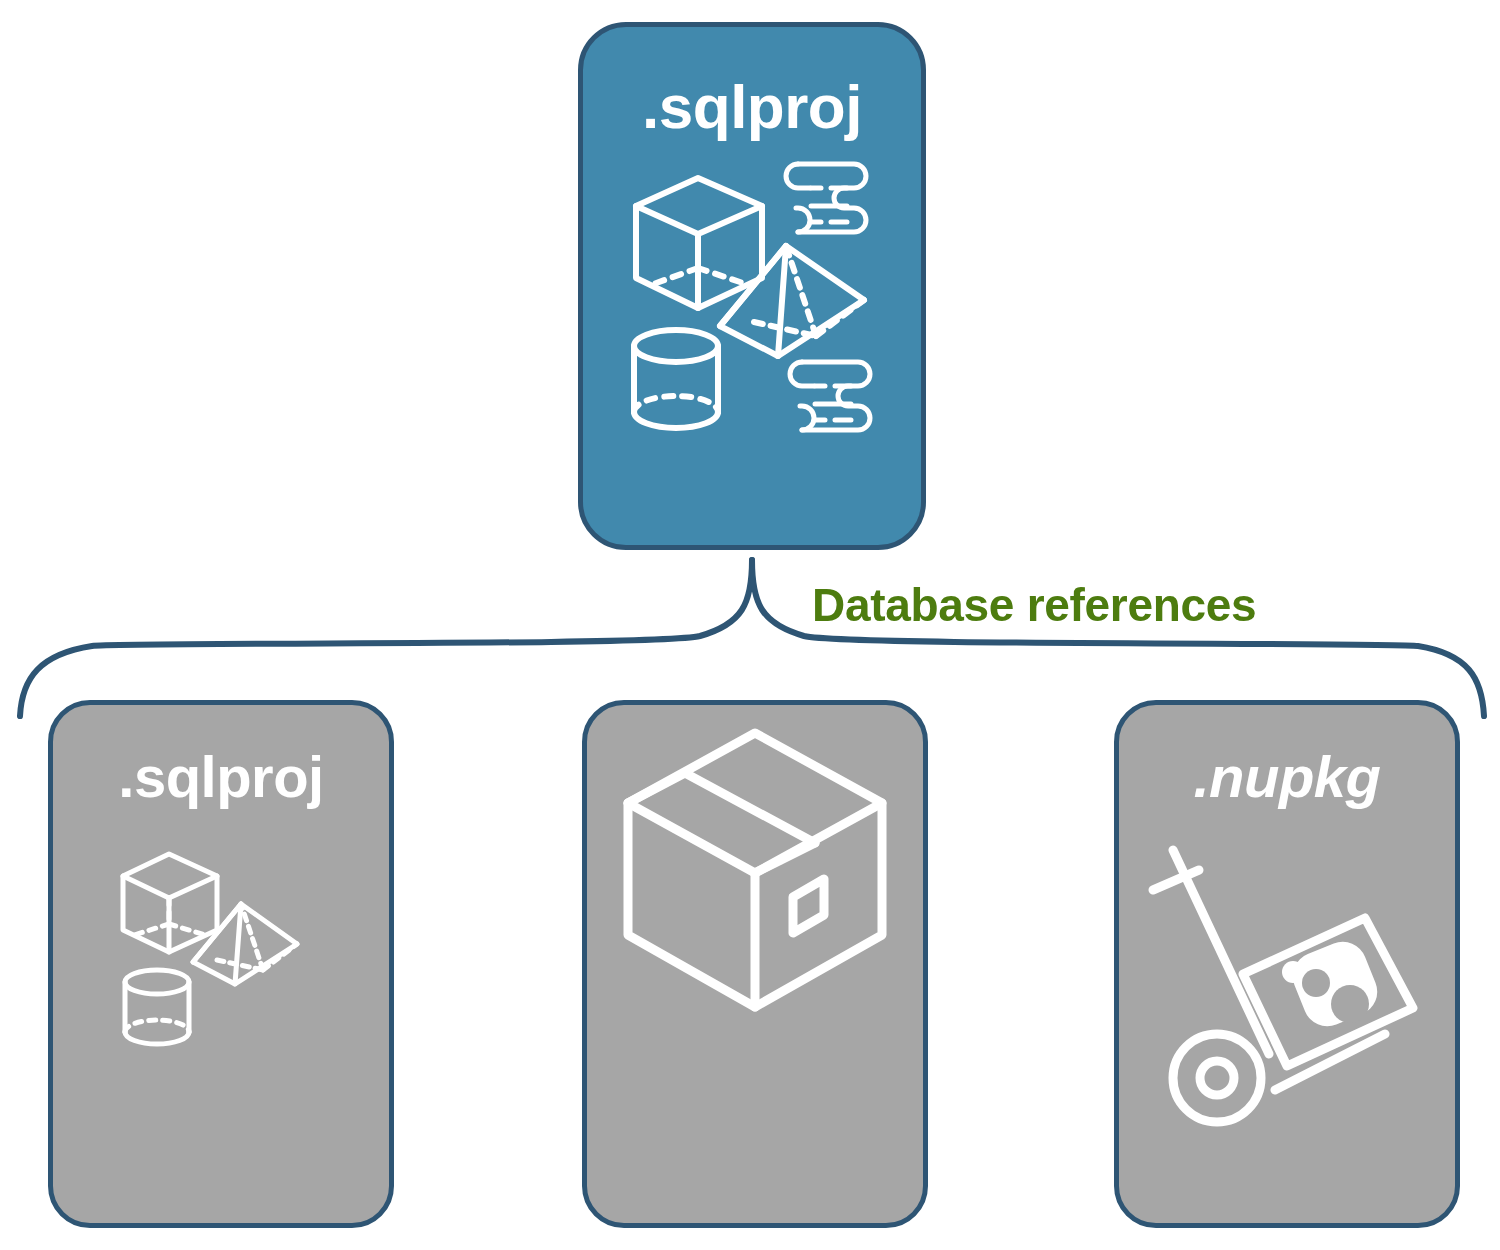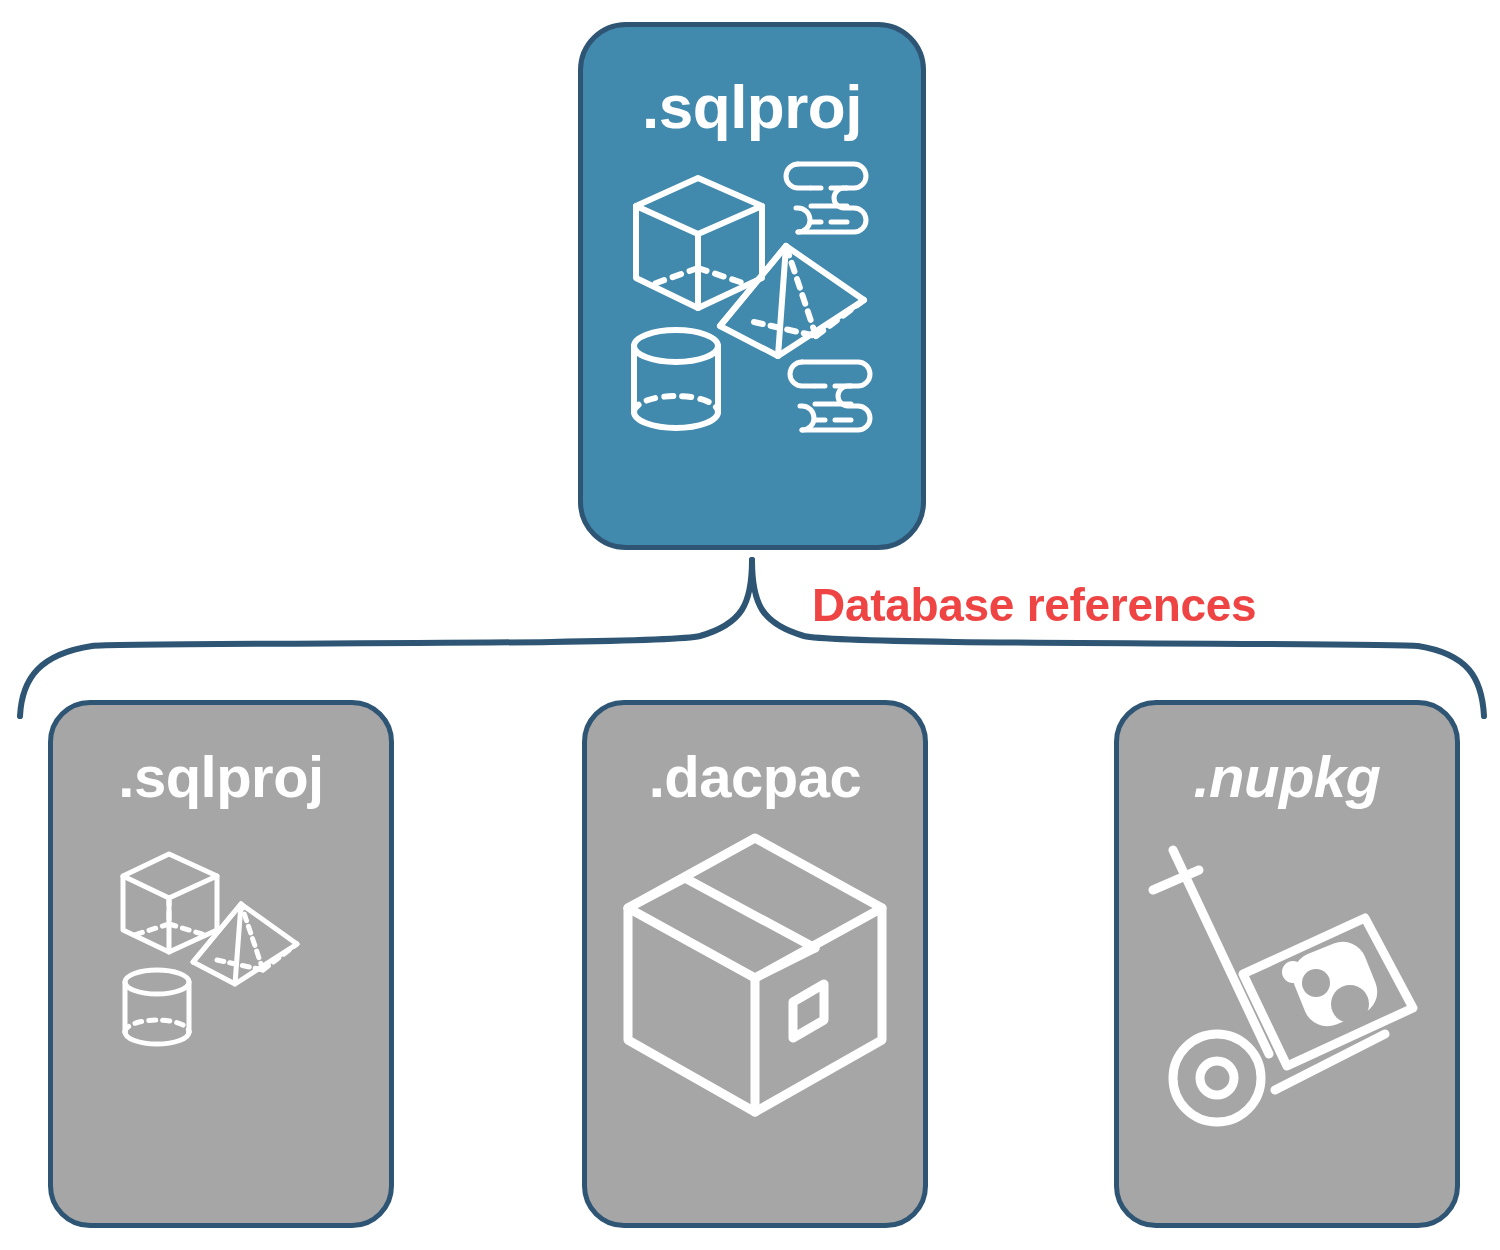--- a/index.html
+++ b/index.html
@@ -84,21 +84,21 @@
     width: 1500px;
     height: 1250px;
     pointer-events: none;
   }
   #brace-label {
     position: absolute;
     left: 812px;
     top: 578px;
     font-size: 46px;
     font-weight: bold;
-    color: #ef4444;
+    color: #4d7c0f;
     white-space: nowrap;
     letter-spacing: -0.3px;
   }
 </style>
 </head>
 <body>
 
 <div id="diagram">
 
   <div class="node primary">
@@ -191,21 +191,20 @@
           <path d="M24 150 L24 200"></path>
           <path d="M88 150 L88 200"></path>
           <path d="M24 200 a32 12 0 0 0 64 0"></path>
           <path d="M24 200 a32 12 0 0 1 64 0" stroke-dasharray="7 7"></path>
         </g>
       </svg>
     </div>
   </div>
 
   <div class="node secondary n2">
-    <div class="node-title">.dacpac</div>
     <div class="node-art">
       <svg width="290" height="300" viewBox="0 0 290 300" fill="none">
         <g stroke="#ffffff" stroke-width="9" fill="none" stroke-linejoin="round" stroke-linecap="round">
           <path d="M145 14 L272 84 L272 216 L145 288 L18 216 L18 84 Z"></path>
           <path d="M18 84 L145 154 L272 84"></path>
           <path d="M145 154 L145 288"></path>
           <path d="M75 54 L205 124"></path>
           <path d="M205 124 L145 154"></path>
           <path d="M75 54 L18 84"></path>
           <path d="M183 178 L214 160 L214 196 L183 214 Z"></path>

